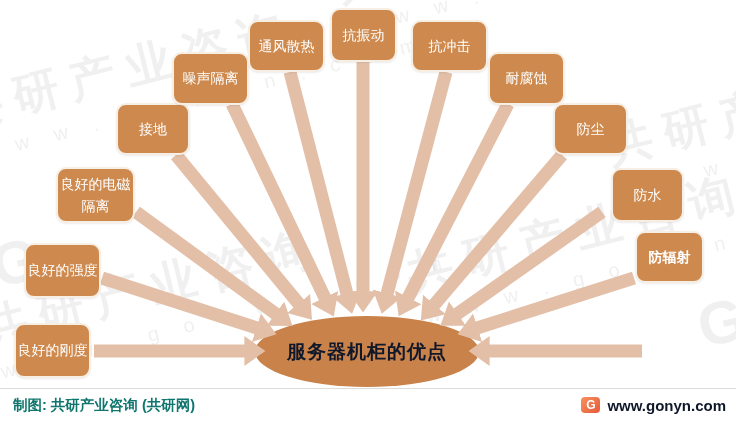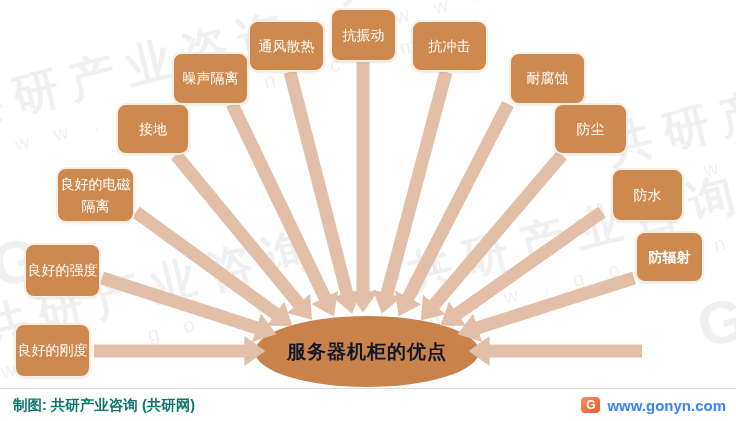--- a/index.html
+++ b/index.html
@@ -49,21 +49,21 @@
     padding:0 10px 0 13px; box-sizing:border-box;
   }
   .credit { font-weight:bold; font-size:14.5px; color:#0f766e; }
   .site-wrap { display:flex; align-items:center; gap:7px; }
   .logo-badge {
     width:19px; height:16px; border-radius:4px;
     background:linear-gradient(135deg,#F69260,#E75937);
     color:#fff; font-weight:bold; font-size:12px; line-height:1;
     display:flex; align-items:center; justify-content:center;
   }
-  .site { font-size:15px; font-weight:bold; color:#3b82f6; }
+  .site { font-size:15px; font-weight:bold; color:#0f172a; }
 </style>
 </head>
 <body>
 
 <div class="stage">
 
   <div class="wm-tile" style="left:-50px; top:82px;">
     <div class="wm-big">共研产业咨询</div>
     <div class="wm-small">w w w . g o n y n . c o m</div>
   </div>
@@ -130,21 +130,21 @@
     </div>
   <div class="node" style="left:248px; top:20px;  width:77px; height:52px;">
       <span>通风散热</span>
     </div>
   <div class="node" style="left:330px; top:8px;   width:67px; height:54px;">
       <span>抗振动</span>
     </div>
   <div class="node" style="left:411px; top:20px;  width:77px; height:52px;">
       <span>抗冲击</span>
     </div>
-  <div class="node" style="left:488px; top:52px;  width:77px; height:53px;margin-left:21px;">
+  <div class="node" style="left:488px; top:52px;  width:77px; height:53px;">
       <span>耐腐蚀</span>
     </div>
   <div class="node" style="left:553px; top:103px; width:75px; height:52px;">
       <span>防尘</span>
     </div>
   <div class="node" style="left:603px; top:168px; width:73px; height:54px;margin-left:8px;">
       <span>防水</span>
     </div>
   <div class="node" style="left:635px; top:231px; width:69px; height:52px;font-weight:bold;">
       <span>防辐射</span>

